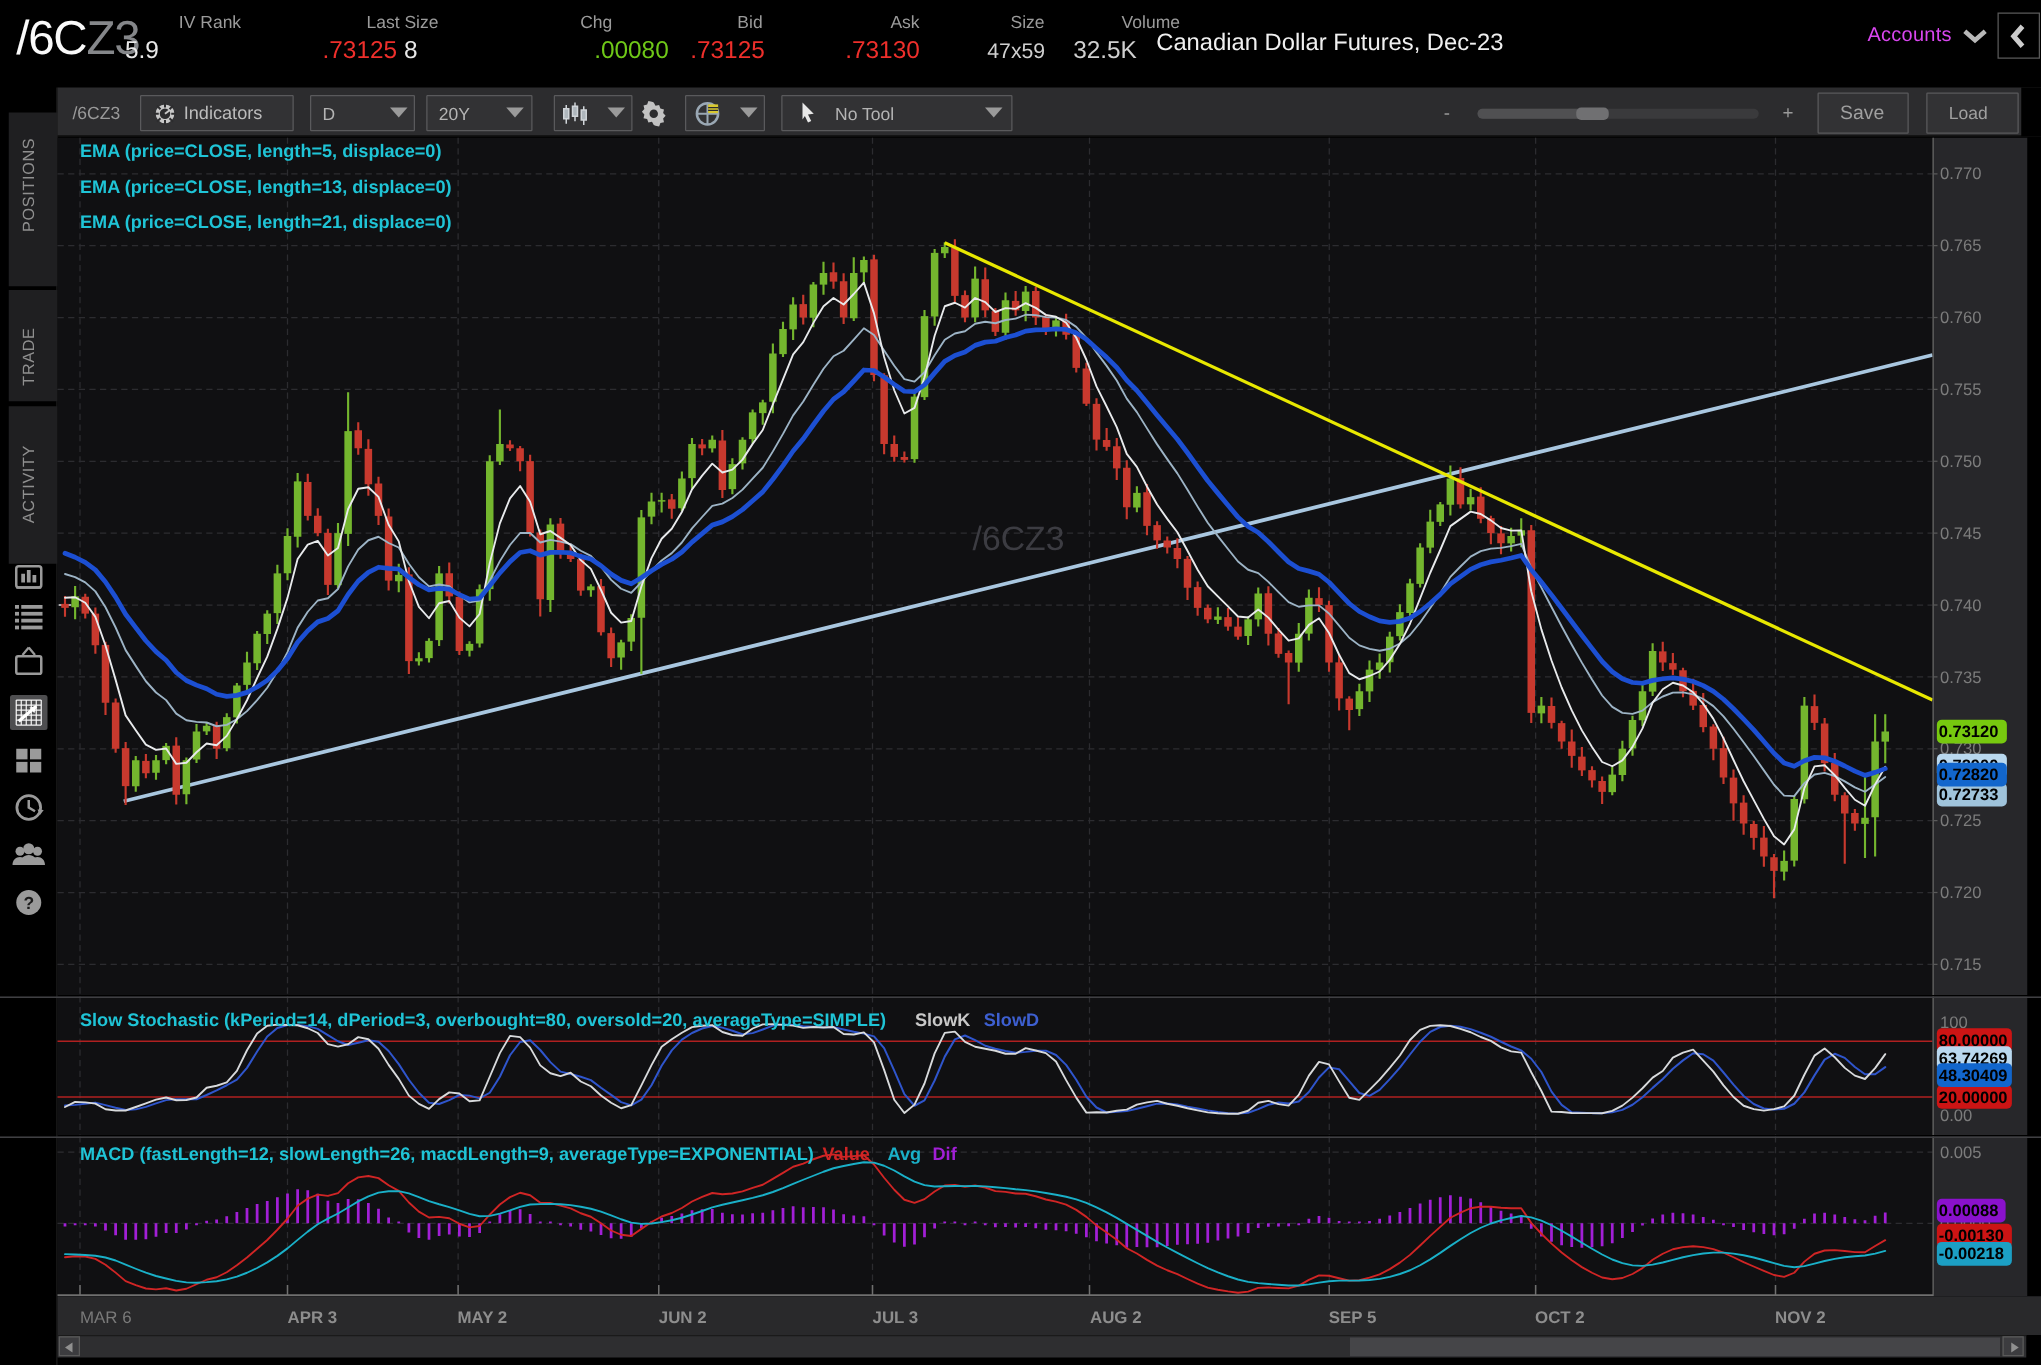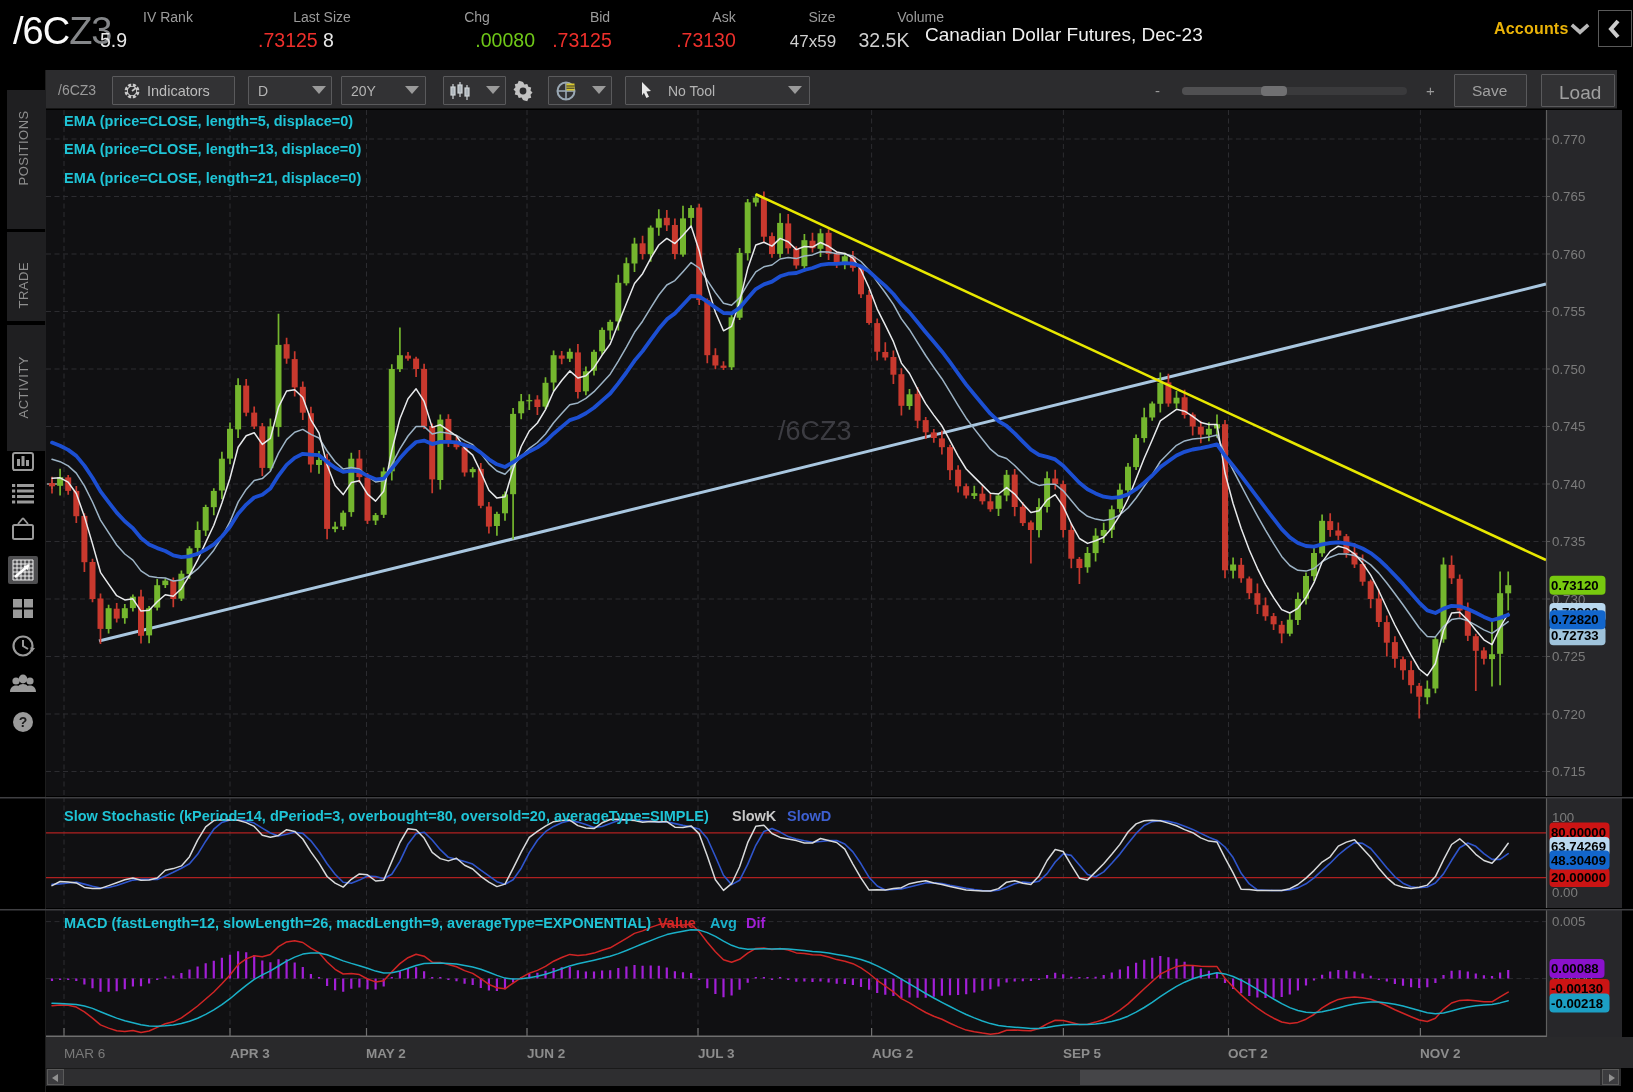--- a/index.html
+++ b/index.html
@@ -34,21 +34,21 @@
 <div class="abs tval " style="left:455px;top:29px;width:160px;margin-left:-80px;text-align:right"><span class="g">.00080</span></div>
 <div class="abs tlab" style="left:600px;top:9px;width:120px;margin-left:-60px;text-align:center">Bid</div>
 <div class="abs tval " style="left:582px;top:29px;width:160px;margin-left:-80px;text-align:center"><span class="r">.73125</span></div>
 <div class="abs tlab" style="left:724px;top:9px;width:120px;margin-left:-60px;text-align:center">Ask</div>
 <div class="abs tval " style="left:706px;top:29px;width:160px;margin-left:-80px;text-align:center"><span class="r">.73130</span></div>
 <div class="abs tlab" style="left:822px;top:9px;width:120px;margin-left:-60px;text-align:center">Size</div>
 <div class="abs tval " style="left:813px;top:29px;width:160px;margin-left:-80px;text-align:center"><span class="lg" style="font-size:17px">47x59</span></div>
 <div class="abs tlab" style="left:884px;top:9px;width:120px;margin-left:-60px;text-align:right">Volume</div>
 <div class="abs tval " style="left:884px;top:29px;width:160px;margin-left:-80px;text-align:center"><span class="lg">32.5K</span></div>
 <div class="abs" style="left:925px;top:24px;font-size:19px;color:#f0f0f0">Canadian Dollar Futures, Dec-23</div>
-<div class="abs" style="left:1494px;top:20px;font-size:16px;font-weight:bold;color:#eab308;letter-spacing:0.2px">Accounts</div>
+<div class="abs" style="left:1494px;top:20px;font-size:16px;font-weight:normal;color:#d946ef;letter-spacing:0.2px">Accounts</div>
 <svg class="abs" style="left:1570px;top:23px" width="20" height="13" viewBox="0 0 22 14">
     <path d="M2 2l9 8 9-8" fill="none" stroke="#b8b8b8" stroke-width="4"></path>
   </svg>
 <div class="abs" style="left:1598px;top:10px;width:34px;height:37px;border:1px solid #5a5a5a"></div>
 <svg class="abs" style="left:1607px;top:19px" width="14" height="20" viewBox="0 0 14 20">
     <path d="M11 2L4 10l7 8" fill="none" stroke="#cccccc" stroke-width="4"></path>
   </svg>
 <div class="abs" style="left:0;top:70px;width:46px;height:1022px;background:#000;border-right:1px solid #1d1d1d"></div>
 <div class="abs" style="left:7px;top:90px;width:39px;height:139px;background:#1f1f21"></div>
 <div class="abs" style="left:7px;top:232px;width:39px;height:89px;background:#1f1f21"></div>
@@ -175,21 +175,21 @@
 <div class="abs" style="left:668px;top:83px;font-size:14px;color:#b4b4b4">No Tool</div>
 <span class="abs ddt" style="left:788px;top:86px"></span>
 <div class="abs" style="left:1155px;top:82px;font-size:15px;color:#9a9a9a">-</div>
 <div class="abs" style="left:1182px;top:87px;width:225px;height:8px;border-radius:4px;background:#3a3a3c"></div>
 <div class="abs" style="left:1182px;top:87px;width:84px;height:8px;border-radius:4px;background:#505052"></div>
 <div class="abs" style="left:1261px;top:86px;width:26px;height:10px;border-radius:4px;background:#707072"></div>
 <div class="abs" style="left:1426px;top:82px;font-size:15px;color:#9a9a9a">+</div>
 <div class="abs tbtn" style="left:1454px;top:74px;width:73px;height:33px"></div>
 <div class="abs" style="left:1472px;top:82px;font-size:15.5px;color:#a0a0a0">Save</div>
 <div class="abs tbtn" style="left:1541px;top:74px;width:74px;height:33px"></div>
-<div class="abs" style="left:1559px;top:82px;font-size:19px;color:#a0a0a0">Load</div>
+<div class="abs" style="left:1559px;top:82px;font-size:14px;color:#a0a0a0">Load</div>
 <div class="abs" style="left:1617px;top:70px;width:16px;height:39px;background:#000"></div>
 <svg class="abs" style="left:0;top:110" width="1633" height="686" viewBox="0 110 1633 686">
     <rect x="46" y="110" width="1500" height="686" fill="#101012"></rect>
     <rect x="1546.5" y="110" width="75.5" height="686" fill="#27272a"></rect>
     <rect x="1622" y="110" width="11" height="686" fill="#000"></rect>
     <line x1="46" y1="139.0" x2="1546.0" y2="139.0" class="gl"></line>
     <line x1="46" y1="196.5" x2="1546.0" y2="196.5" class="gl"></line>
     <line x1="46" y1="254.0" x2="1546.0" y2="254.0" class="gl"></line>
     <line x1="46" y1="311.5" x2="1546.0" y2="311.5" class="gl"></line>
     <line x1="46" y1="369.0" x2="1546.0" y2="369.0" class="gl"></line>

